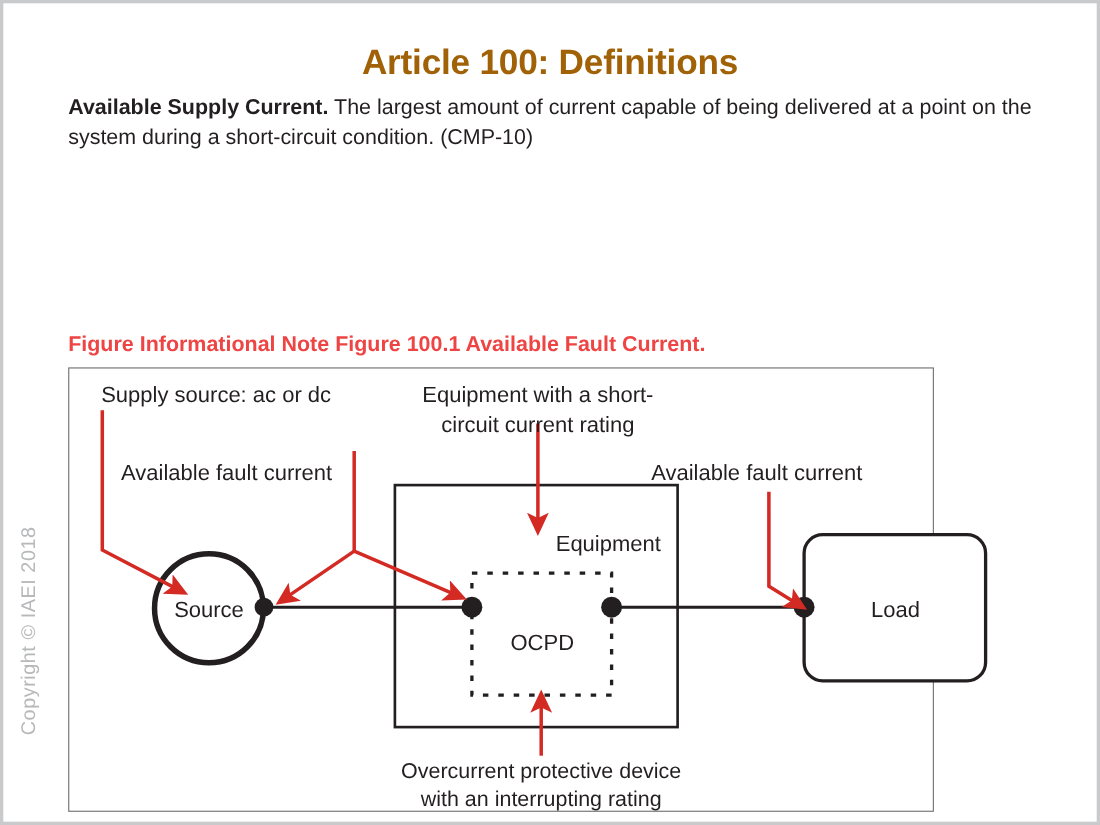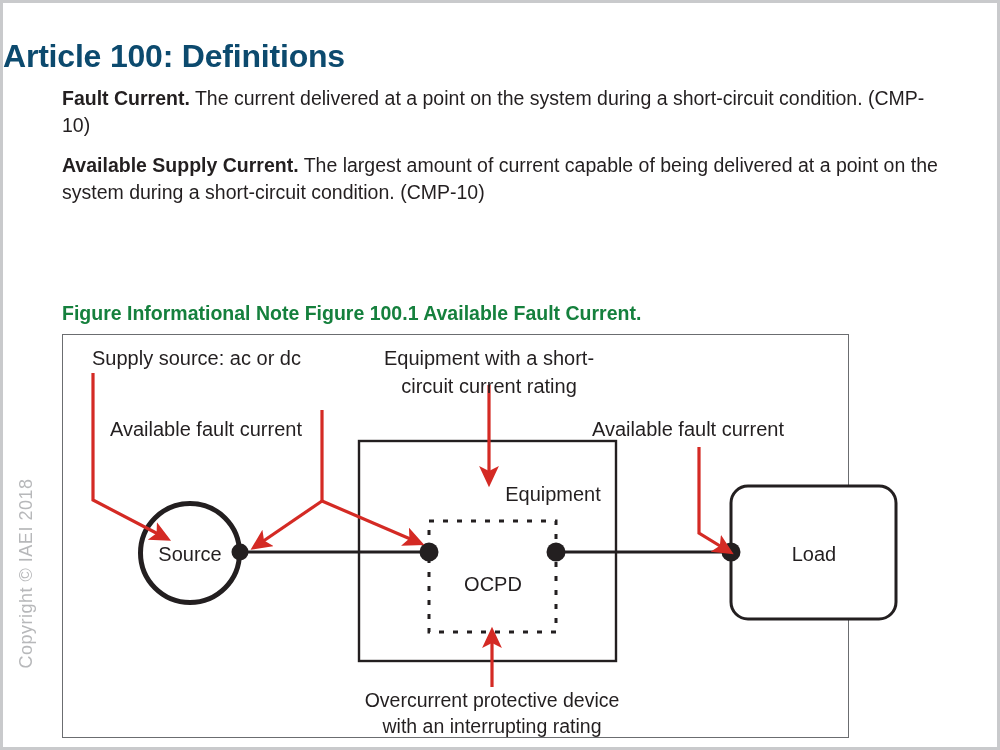--- a/index.html
+++ b/index.html
@@ -13,25 +13,25 @@
     position:relative;
     width:1000px;height:750px;
     box-sizing:border-box;
     border:3px solid #c9cacc;
     background:#ffffff;
   }
   
   #title{
     position:absolute;
     left:0;right:0;top:14px;
-    text-align:left;
+    text-align:center;
     font-size:32px;
     font-weight:bold;
     letter-spacing:-0.2px;
-    color:#0c4a6e;
+    color:#a16207;
   }
   
   #defs{
     position:absolute;
     left:59px;top:82px;width:885px;
   }
   .def-para{
     font-size:19.5px;
     line-height:26.5px;
     margin:0 0 14px 0;
@@ -40,21 +40,21 @@
   }
   .def-para:last-child{margin-bottom:0;}
   .def-term{font-weight:bold;}
 
   
   #fig-caption{
     position:absolute;
     left:59px;top:299px;
     font-size:19.5px;
     font-weight:bold;
-    color:#15803d;
+    color:#ef4444;
     white-space:nowrap;
   }
 
   
   #fig-box{
     position:absolute;
     left:59px;top:331px;
     width:787px;height:404px;
     box-sizing:border-box;
     border:1.5px solid #6b6d70;
@@ -88,23 +88,20 @@
   }
 </style>
 </head>
 <body>
 
 <div id="page">
 
   <h1 id="title">Article 100: Definitions</h1>
 
   <div id="defs">
-    <p class="def-para">
-      <span class="def-term">Fault Current.</span><span> The current delivered at a point on the system during a short-circuit condition. (CMP-10)</span>
-    </p>
     <p class="def-para">
       <span class="def-term">Available Supply Current.</span><span> The largest amount of current capable of being delivered at a point on the system during a short-circuit condition. (CMP-10)</span>
     </p>
   </div>
 
   <div id="fig-caption">Figure Informational Note Figure 100.1 Available Fault Current.</div>
 
   <div id="fig-box">
     <svg id="fig-svg" viewBox="0 0 896 404">
       <defs>

